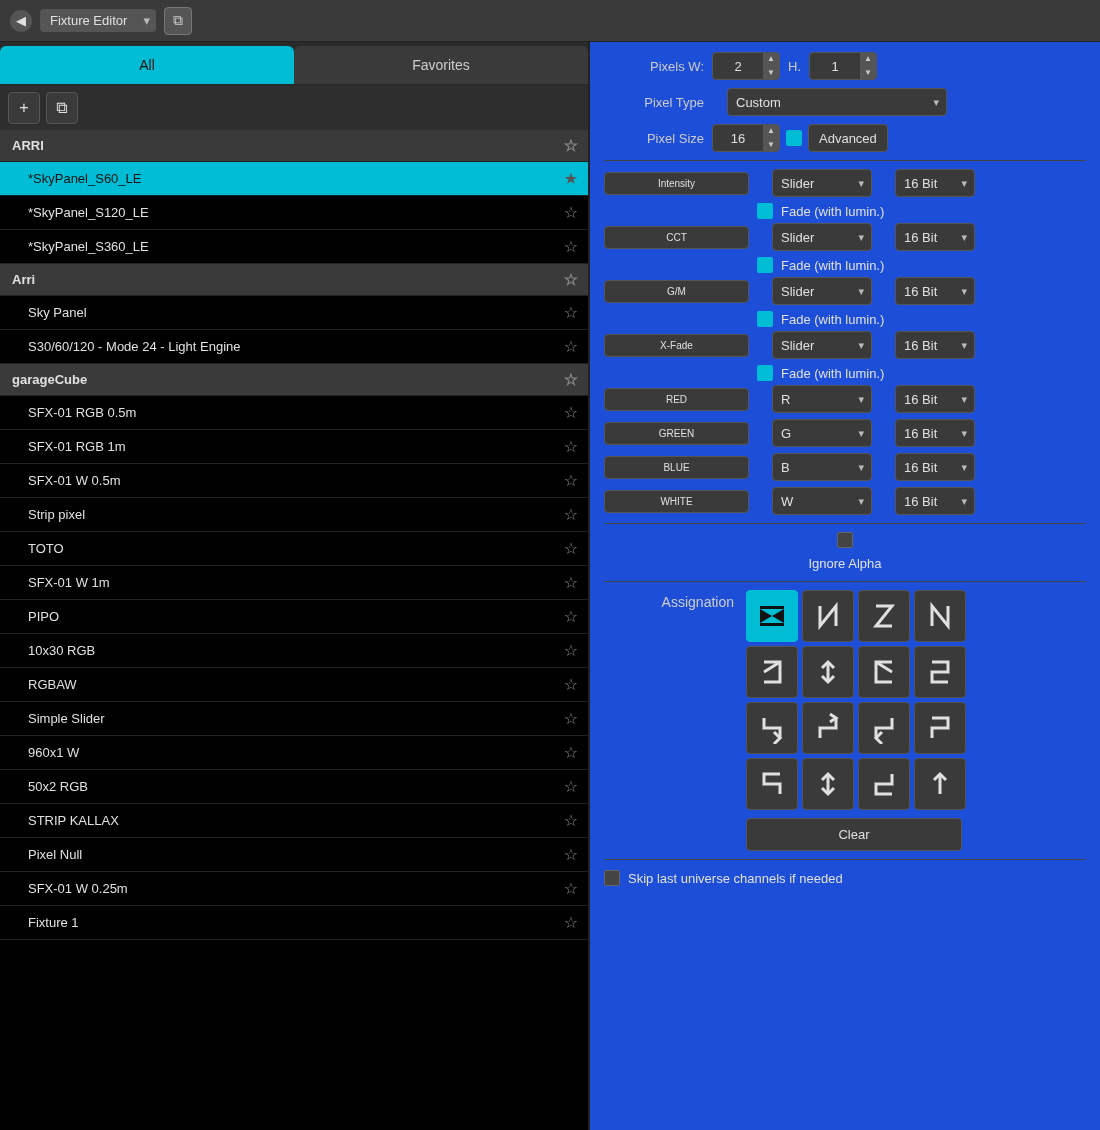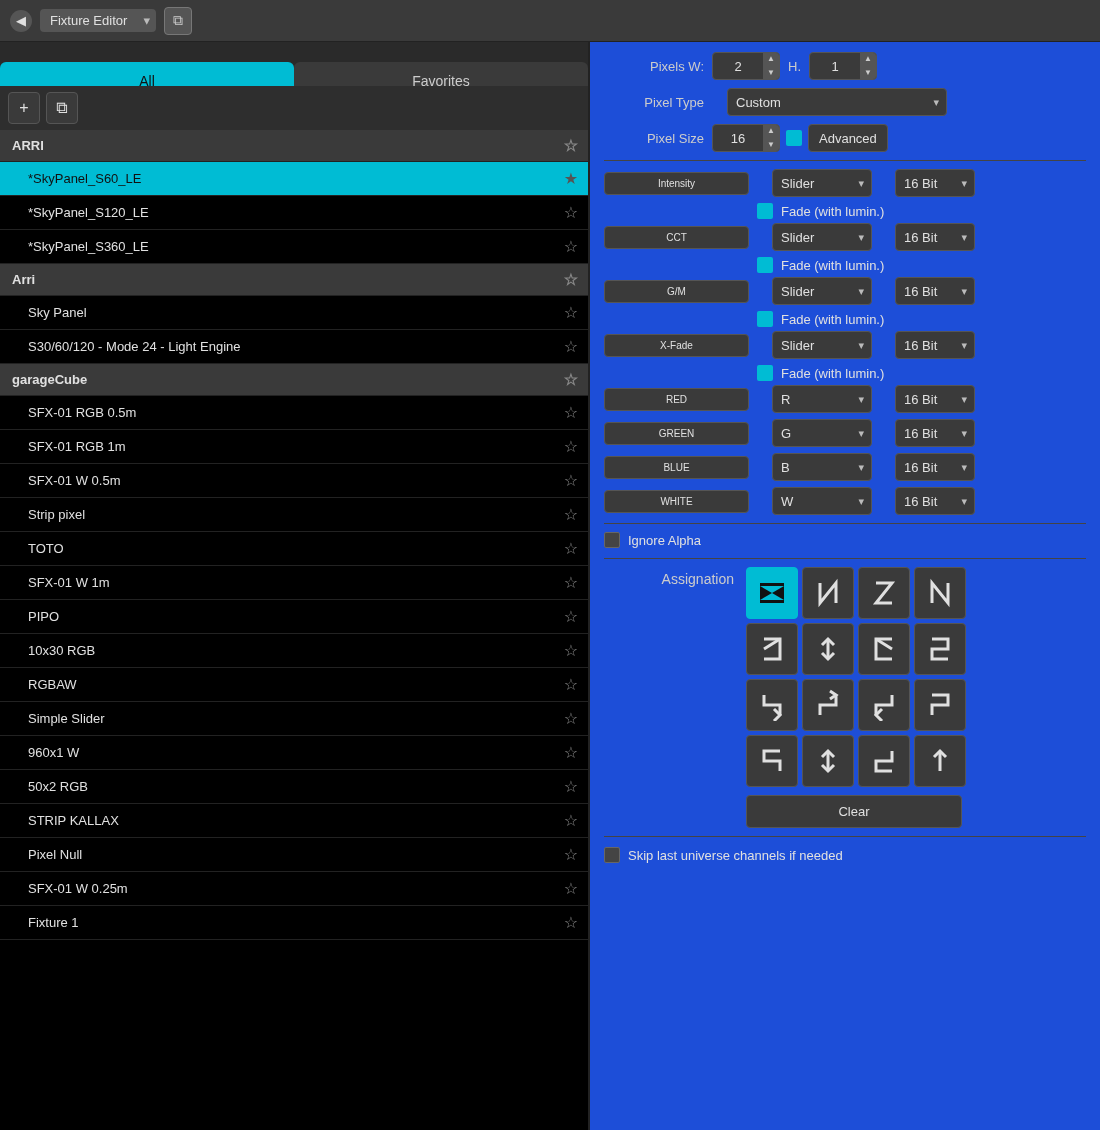--- a/index.html
+++ b/index.html
@@ -75,21 +75,21 @@
       flex-direction: column;
       background: #2e2e2e;
       border-right: 2px solid #222;
     }
 
     
     .tab-bar {
       display: flex;
       height: 44px;
       background: #2a2a2a;
-      padding: 20px 0 0 0;
+      padding: 4px 0 0 0;
     }
     .tab {
       flex: 1;
       display: flex; align-items: center; justify-content: center;
       cursor: pointer;
       font-size: 14px;
       font-weight: 500;
       border-radius: 6px 6px 0 0;
       height: 38px;
     }
@@ -315,20 +315,21 @@
       margin: 8px 0;
     }
 
     
     .ignore-row {
       display: flex;
       align-items: center;
       gap: 8px;
       margin-bottom: 10px;
       margin-top: 4px;
+      flex-direction: column;
     }
 
     
     .assignation-section {
       display: flex;
       flex-direction: column;
       gap: 6px;
     }
     .assignation-header {
       display: flex;

